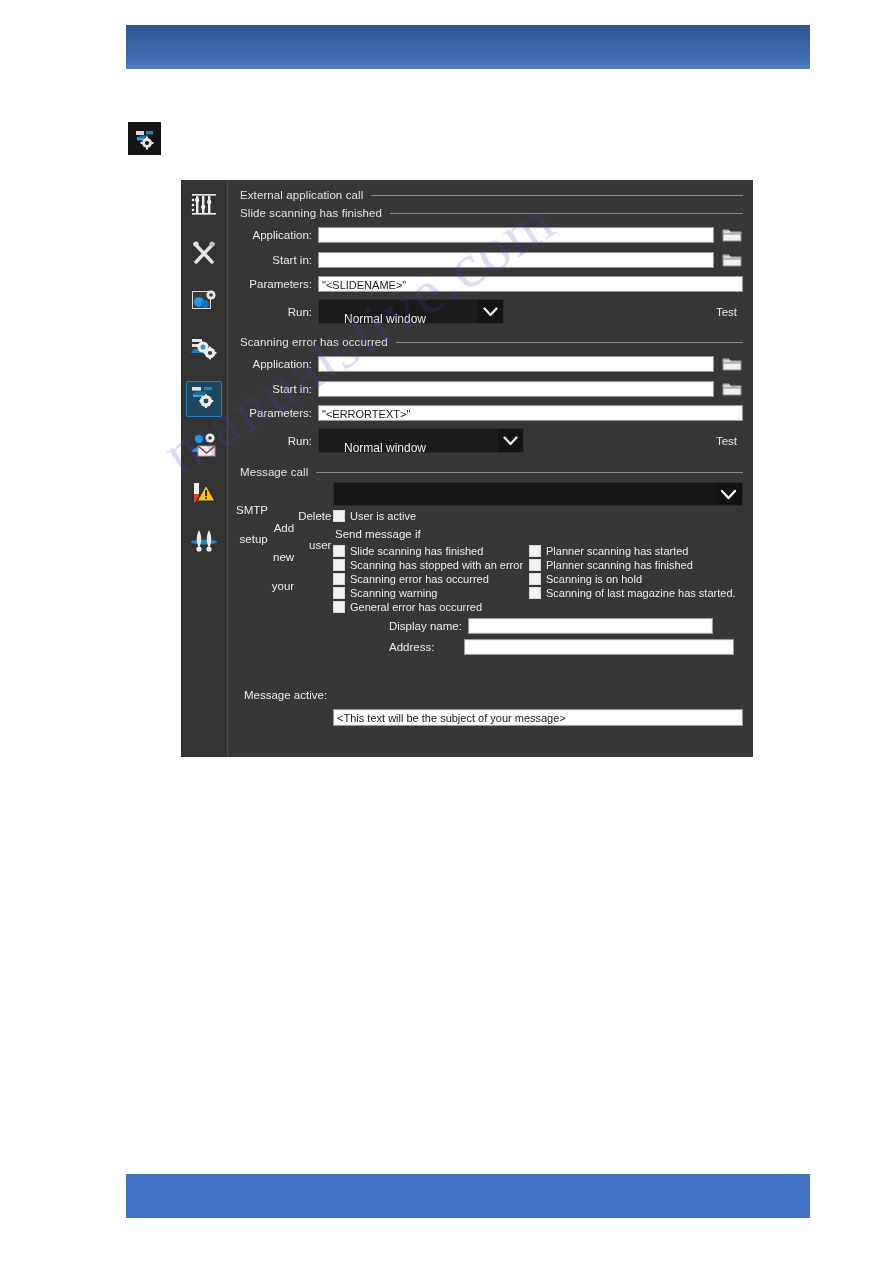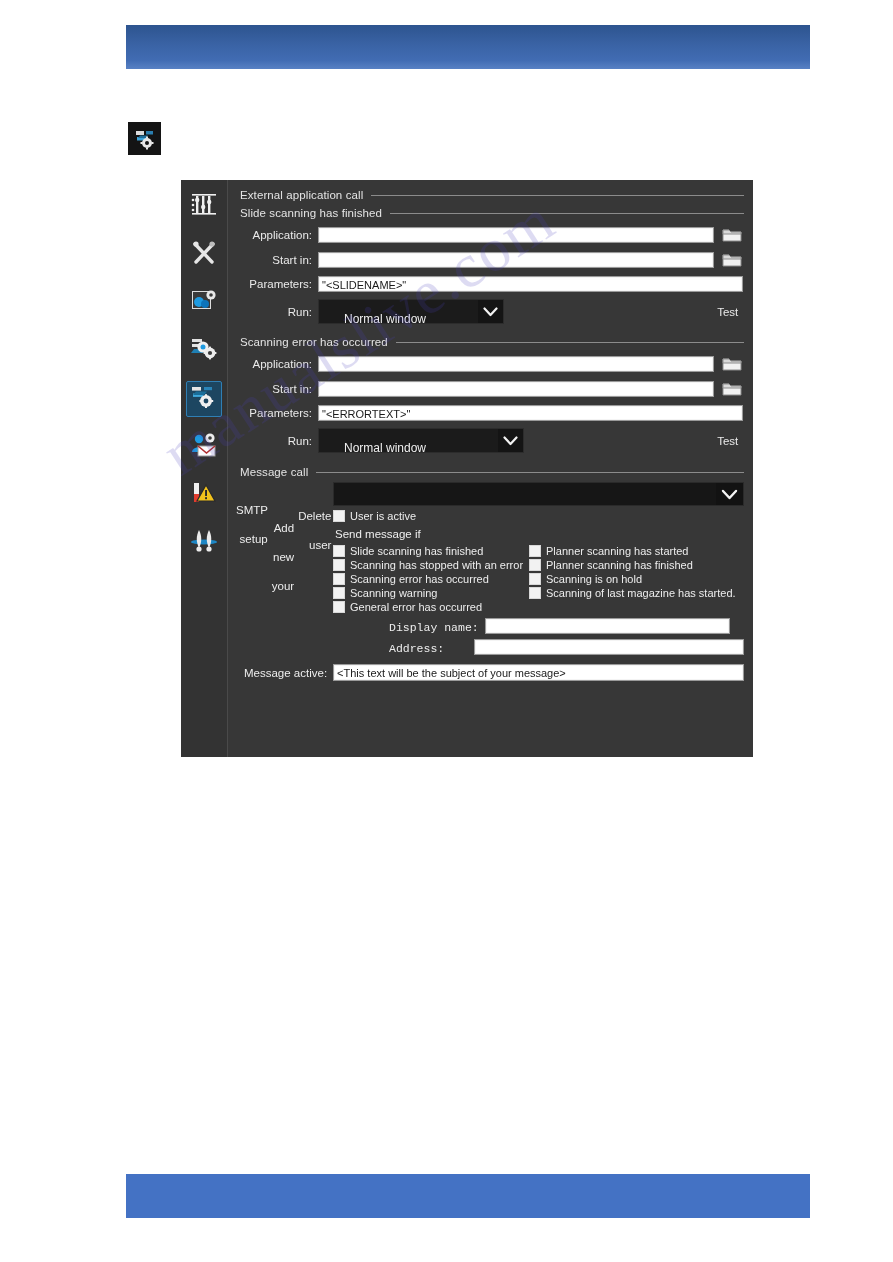--- a/index.html
+++ b/index.html
@@ -172,30 +172,30 @@
     width:10px;height:10px;flex:0 0 10px;
     background:#f2f2f2;border:1px solid #d8d8d8;
     margin-right:5px;
   }
   .cb-label{font-size:11px;color:#ededed;white-space:nowrap;}
   .send-if{font-size:11.5px;color:#efefef;margin:6px 0 3px 2px;}
   .cb-cols{display:flex;}
   .cb-col{display:flex;flex-direction:column;}
   .cb-col.left{width:196px;flex:0 0 196px;}
 
-  .small-row{display:flex;align-items:flex-end;margin-top:5px;padding-left:56px;font-family:Liberation Mono, monospace;}
+  .small-row{display:flex;align-items:center;margin-top:5px;padding-left:56px;}
   .small-row .lbl2{font-size:11.5px;color:#ededed;white-space:nowrap;}
   .small-row .text-input{width:245px;}
 
   .subject-row{
     display:flex;align-items:center;
     margin-top:9px;padding-left:8px;
   }
   .subject-row .lbl3{font-size:11.5px;color:#ededed;white-space:nowrap;}
-  .subject-row .text-input{flex:1;height:17px;line-height:17px;}
+  .subject-row .text-input{flex:1;height:17px;line-height:17px;margin-top:45px;}
 
   
   .watermark{
     position:absolute;
     left:150px;top:430px;
     font-size:62px;
     color:#4a3fbd;
     opacity:.18;
     transform:rotate(-33deg);
     transform-origin:left top;

